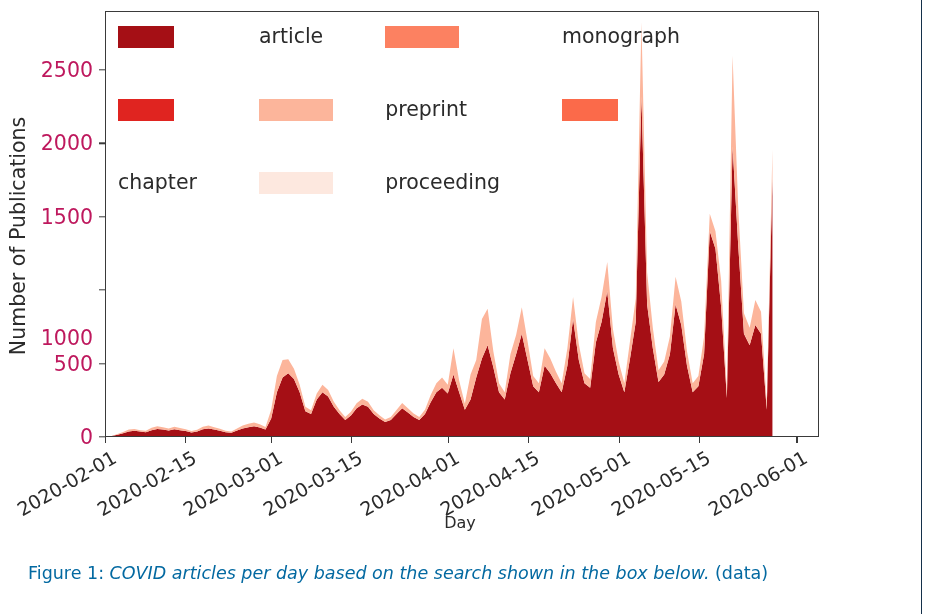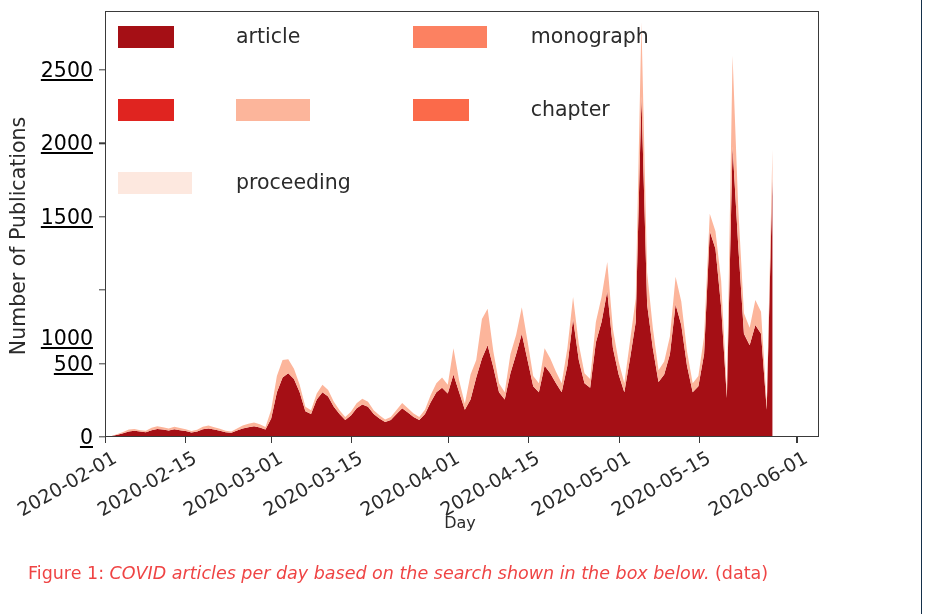--- a/index.html
+++ b/index.html
@@ -32,21 +32,21 @@
   .legend-label{
     font-size:20.5px;color:#2b2b2b;white-space:nowrap;
     padding-right:18px;line-height:29px;
   }
   .legend-cell-pad{padding-left:18px;}
 
   
   #y-ticks{position:absolute;left:0;top:0;width:105px;height:449px;}
   .ytick-label{
     position:absolute;right:12px;transform:translateY(-50%);
-    font-size:20.5px;color:#000000;text-align:right;white-space:nowrap;text-decoration:underline;
+    font-size:20.5px;color:#be185d;text-align:right;white-space:nowrap;
   }
   .ytick-mark{
     position:absolute;right:0px;width:6px;height:1.4px;background:#3a3a3a;
     transform:translateY(-50%);
   }
   #y-axis-title{
     position:absolute;left:-162px;top:224px;width:360px;
     transform:rotate(-90deg);transform-origin:center center;
     text-align:center;font-size:20.5px;color:#2b2b2b;
   }
@@ -60,21 +60,21 @@
   }
   #x-axis-title{
     position:absolute;left:0;top:513px;width:920px;text-align:center;
     font-size:16px;color:#2b2b2b;
   }
 
   
   #caption{
     position:absolute;left:28px;top:563px;width:880px;
     font-family:"DejaVu Sans","Liberation Sans",sans-serif;
-    font-size:17.5px;color:#ef4444;white-space:nowrap;
+    font-size:17.5px;color:#0369a1;white-space:nowrap;
   }
   #caption .cap-em{font-style:italic;}
 </style>
 </head>
 <body>
 
 <div id="page-border"></div>
 
 <div id="figure">
 
@@ -107,20 +107,21 @@
     </div>
 
     <div id="legend">
       <span class="legend-swatch" style="background: rgb(165, 15, 21);"></span>
       <span class="legend-label">article</span>
       <span class="legend-swatch legend-cell-pad" style="background: rgb(252, 129, 97);"></span>
       <span class="legend-label">monograph</span>
 
       <span class="legend-swatch" style="background: rgb(224, 36, 32);"></span>
       <span class="legend-swatch legend-cell-pad" style="background: rgb(252, 181, 155);"></span>
+      <span class="legend-label">preprint</span>
 
       <span class="legend-swatch" style="background: rgb(251, 106, 74);"></span>
       <span class="legend-label">chapter</span>
       <span class="legend-swatch legend-cell-pad" style="background: rgb(253, 232, 223);"></span>
       <span class="legend-label">proceeding</span>
     </div>
   </div>
 
   <div id="x-axis">
       <div class="xtick-mark" style="left: 105px;"></div>

